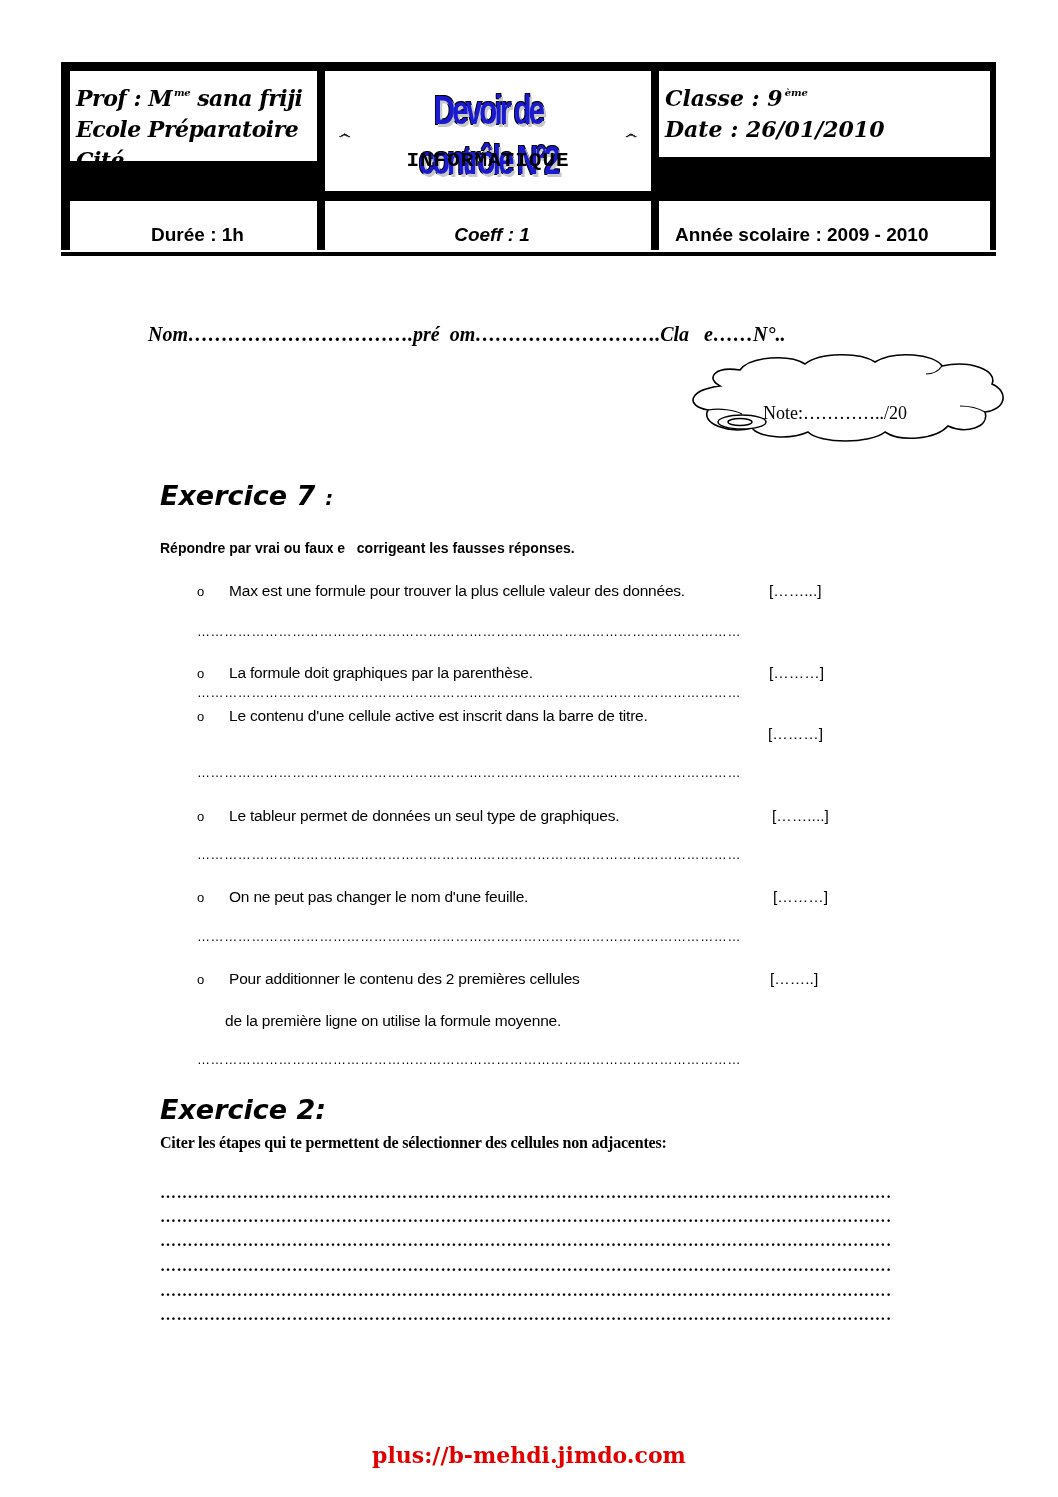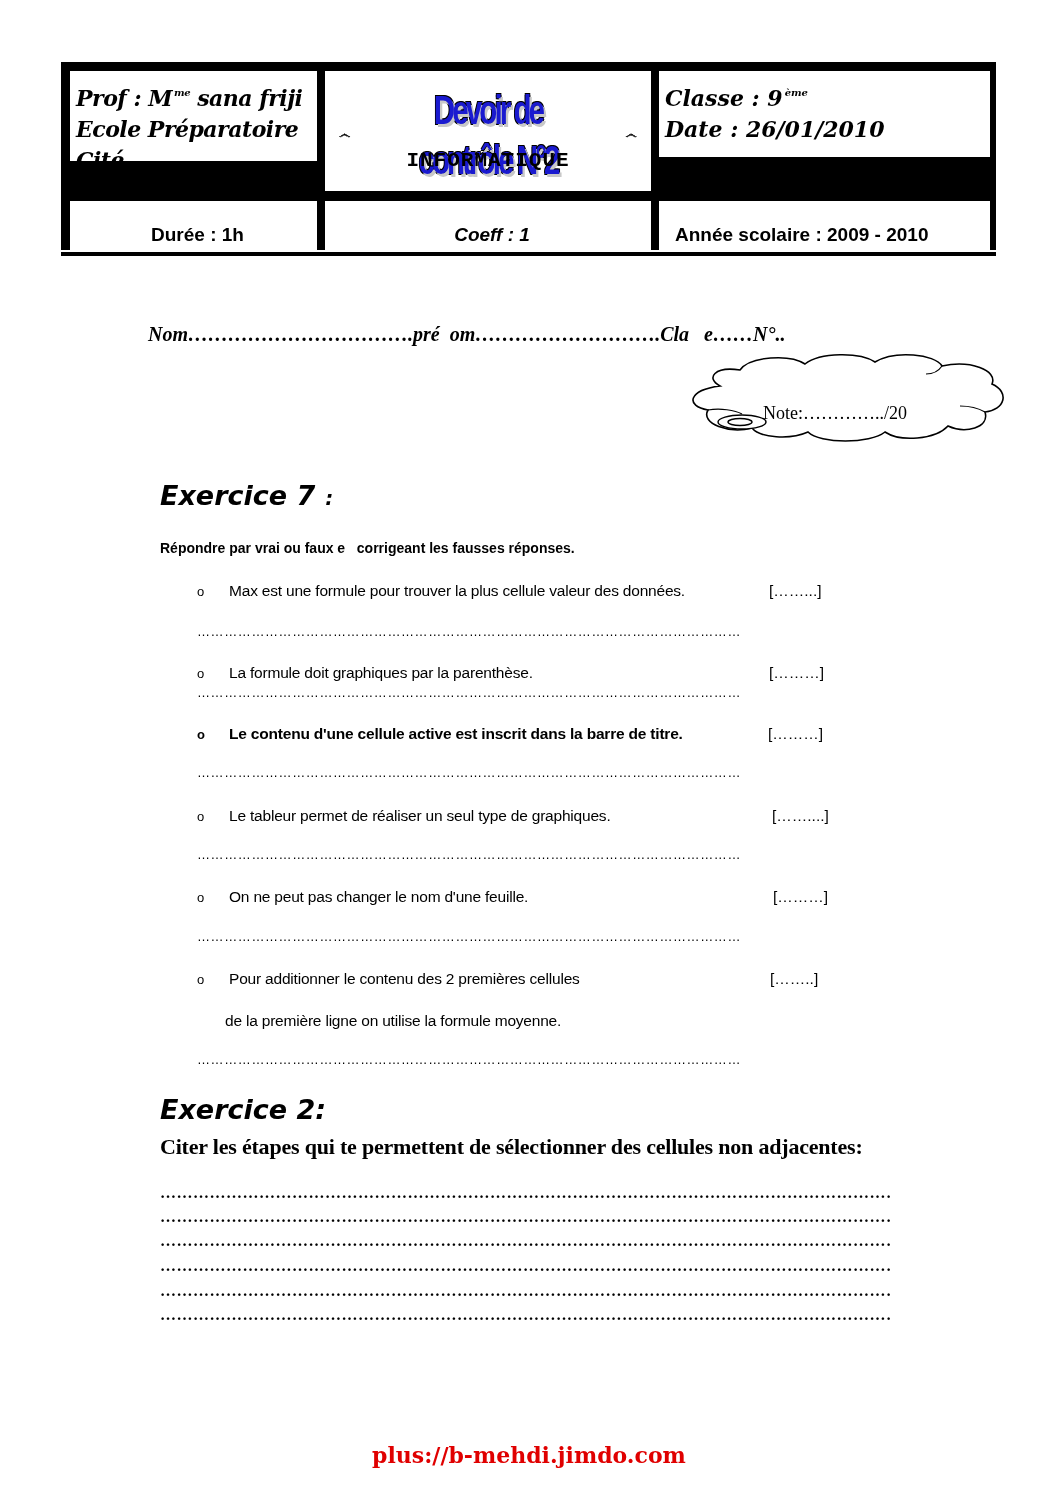--- a/index.html
+++ b/index.html
@@ -48,21 +48,21 @@
   
   .ex-title { position: absolute; font-family: "DejaVu Sans", sans-serif; font-style: italic; font-weight: bold; font-size: 27px; }
   .ex-title .colon { font-size: 20px; margin-left: 10px; }
   .instr { position: absolute; left: 160px; top: 540px; font-family: "Liberation Sans", sans-serif; font-weight: bold; font-size: 14px; white-space: pre; }
 
   .q { position: absolute; left: 197px; font-family: "Liberation Sans", sans-serif; font-size: 15.5px; white-space: pre; letter-spacing: -0.2px; }
   .q .bullet { display: inline-block; width: 32px; font-size: 13px; }
   .bracket { position: absolute; font-family: "Liberation Sans", sans-serif; font-size: 15.5px; white-space: pre; }
   .dots { position: absolute; left: 197px; font-family: "Liberation Sans", sans-serif; font-size: 13px; white-space: nowrap; overflow: hidden; letter-spacing: 0.6px; }
 
-  .ex2-instr { position: absolute; left: 160px; top: 1134px; font-family: "Liberation Serif", serif; font-weight: bold; font-size: 22px; white-space: pre; letter-spacing: -0.2px; }
+  .ex2-instr { position: absolute; left: 160px; top: 1134px; font-family: "Liberation Serif", serif; font-weight: bold; font-size: 16px; white-space: pre; letter-spacing: -0.2px; }
   .ans { position: absolute; left: 160px; width: 730px; font-family: "Liberation Serif", serif; font-weight: bold; font-size: 16px; white-space: nowrap; overflow: hidden; letter-spacing: 0.5px; }
 
   .footer { position: absolute; left: 0; right: 0; top: 1442px; text-align: center; font-family: "DejaVu Serif", serif; font-weight: bold; font-size: 22px; color: #e00000; }
 </style>
 </head>
 <body>
 
 <div class="hdr">
   <div class="cell c1">
     <div class="script"><span>Prof : M</span><span class="sup">me</span><span> sana friji</span></div>
@@ -110,25 +110,25 @@
 <div class="instr">Répondre par vrai ou faux e   corrigeant les fausses réponses.</div>
 
 <div class="q" style="top:582px;"><span class="bullet">o</span><span>Max est une formule pour trouver la plus cellule valeur des données.</span></div>
 <div class="bracket" style="left:769px;top:582px;">[……...]</div>
 <div class="dots" style="top:624px;width:556px;">…………………………………………………………………………………………………………</div>
 
 <div class="q" style="top:664px;"><span class="bullet">o</span><span>La formule doit graphiques par la parenthèse.</span></div>
 <div class="bracket" style="left:769px;top:664px;">[………]</div>
 <div class="dots" style="top:685px;width:566px;">…………………………………………………………………………………………………………</div>
 
-<div class="q" style="top:725px;font-weight:bold;"><span class="bullet">o</span><span>Le contenu d'une cellule active est inscrit dans la barre de titre.</span></div>
+<div class="q" style="top:707px;"><span class="bullet">o</span><span>Le contenu d'une cellule active est inscrit dans la barre de titre.</span></div>
 <div class="bracket" style="left:768px;top:725px;">[………]</div>
 <div class="dots" style="top:765px;width:568px;">…………………………………………………………………………………………………………</div>
 
-<div class="q" style="top:807px;"><span class="bullet">o</span><span>Le tableur permet de réaliser un seul type de graphiques.</span></div>
+<div class="q" style="top:807px;"><span class="bullet">o</span><span>Le tableur permet de données un seul type de graphiques.</span></div>
 <div class="bracket" style="left:772px;top:807px;">[……....]</div>
 <div class="dots" style="top:847px;width:568px;">…………………………………………………………………………………………………………</div>
 
 <div class="q" style="top:888px;"><span class="bullet">o</span><span>On ne peut pas changer le nom d'une feuille.</span></div>
 <div class="bracket" style="left:773px;top:888px;">[………]</div>
 <div class="dots" style="top:929px;width:568px;">…………………………………………………………………………………………………………</div>
 
 <div class="q" style="top:970px;"><span class="bullet">o</span><span>Pour additionner le contenu des 2 premières cellules</span></div>
 <div class="bracket" style="left:770px;top:970px;">[……..]</div>
 <div class="q" style="top:1012px;left:225px;">de la première ligne on utilise la formule moyenne.</div>

